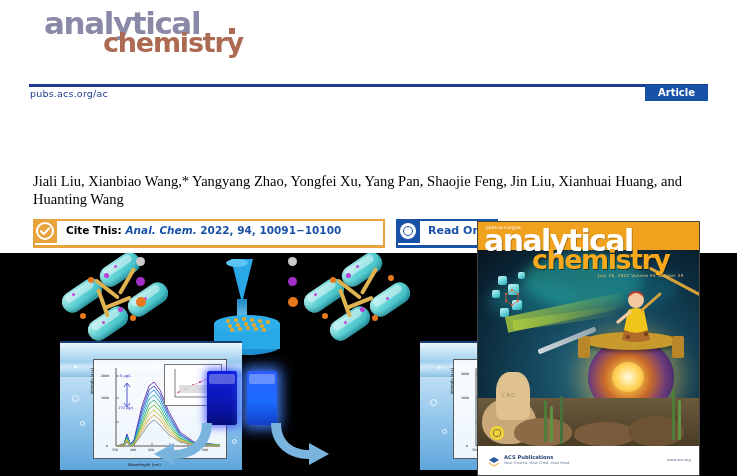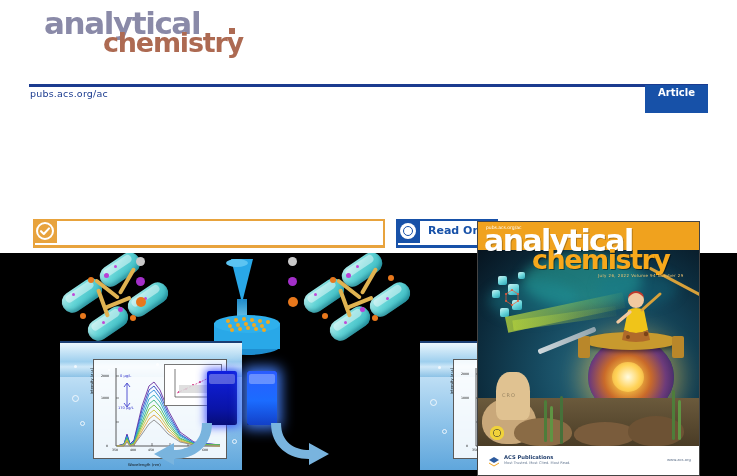--- a/index.html
+++ b/index.html
@@ -12,21 +12,21 @@
   .mh-a{position:absolute;left:0;top:0;font-family:"DejaVu Sans",sans-serif;
         font-weight:700;font-size:31px;letter-spacing:-1.4px;color:#8a8aa8;line-height:1;}
   .mh-c{position:absolute;left:59px;top:21px;font-family:"DejaVu Sans",sans-serif;
         font-weight:700;font-size:27px;letter-spacing:-1.2px;color:#ad6a52;line-height:1;}
   .mh-dot{position:absolute;left:185px;top:20px;width:6px;height:6px;background:#ad6a52;}
 
   
   .rule{position:absolute;left:29px;top:84px;width:679px;height:3px;background:#1b3b8f;}
   .pubsline{position:absolute;left:30px;top:88px;font-size:9.5px;color:#1b3b8f;
             font-family:"DejaVu Sans",sans-serif;letter-spacing:.2px;}
-  .artbadge{position:absolute;left:645px;top:85px;width:63px;height:28px;background:#1751a8;
+  .artbadge{position:absolute;left:645px;top:85px;width:63px;height:16px;background:#1751a8;
             color:#fff;font-size:10px;font-weight:700;text-align:center;line-height:16px;
             font-family:"DejaVu Sans",sans-serif;}
 
   
   .title{position:absolute;left:33px;top:112px;width:680px;
          font-family:"DejaVu Sans",sans-serif;font-weight:700;font-size:20.5px;
          color:#000;line-height:25px;letter-spacing:-.45px;}
   .title sub{font-size:13px;vertical-align:-3px;}
 
   
@@ -183,27 +183,33 @@
     <span class="mh-a">analytical</span>
     <span class="mh-c">chemistry</span>
     <span class="mh-dot"></span>
   </div>
 
   <div class="rule"></div>
   <div class="pubsline">pubs.acs.org/ac</div>
   <div class="artbadge">Article</div>
 
 
+  <div class="authors">Jiali Liu, Xianbiao Wang,* Yangyang Zhao, Yongfei Xu, Yang Pan, Shaojie Feng, Jin Liu, Xianhuai Huang, and Huanting Wang</div>
 
   <div class="citebox"></div>
   <div class="citecheck">
     <svg width="18" height="18" viewBox="0 0 18 18" aria-hidden="true">
       <circle cx="9" cy="9" r="8" fill="none" stroke="#ffffff" stroke-width="2"></circle>
       <path d="M5 9.2 L7.8 12 L13 6.4" fill="none" stroke="#ffffff" stroke-width="2.1" stroke-linecap="round" stroke-linejoin="round"></path>
     </svg>
+  </div>
+  <div class="citetext">
+    <span>Cite This:</span>
+    <em>Anal. Chem.</em>
+    <span class="cnum">2022, 94, 10091−10100</span>
   </div>
 
   <div class="readbox"></div>
   <div class="readsq"></div>
   <div class="readglobe"></div>
   <div class="readtext">Read Online</div>
 
   <div class="ga">
 
     <div class="mof" style="left:58px;top:2px;">

